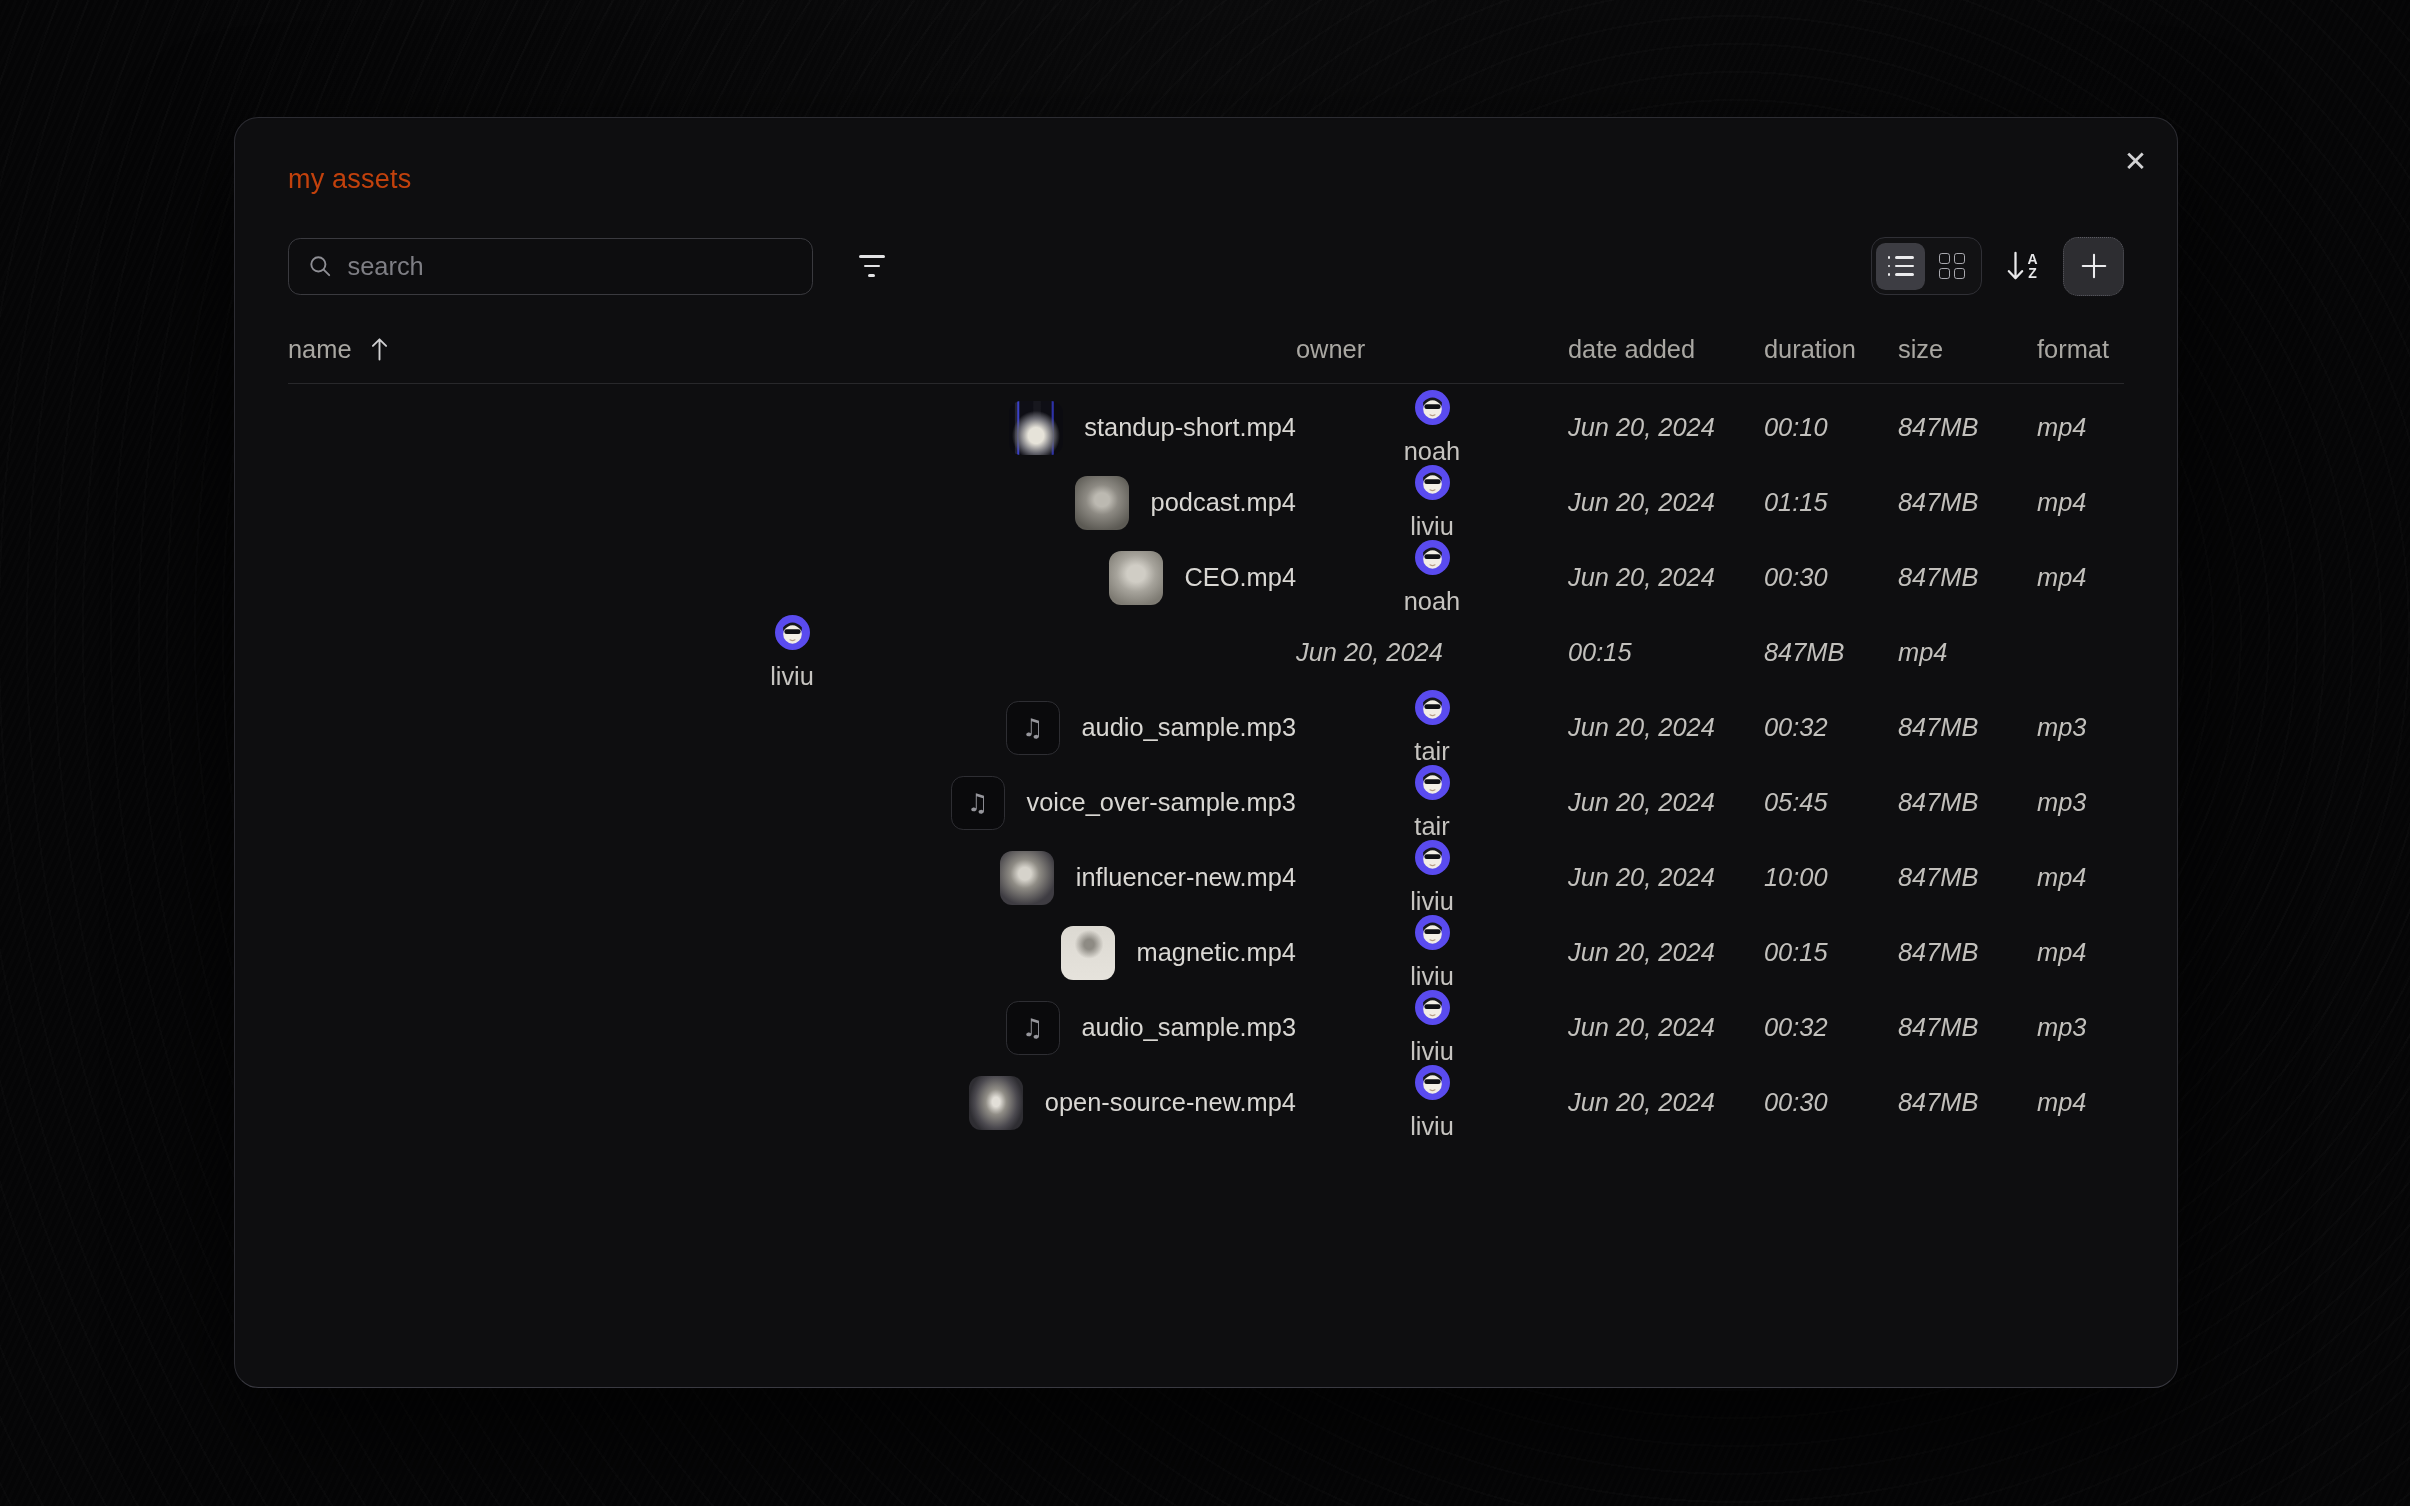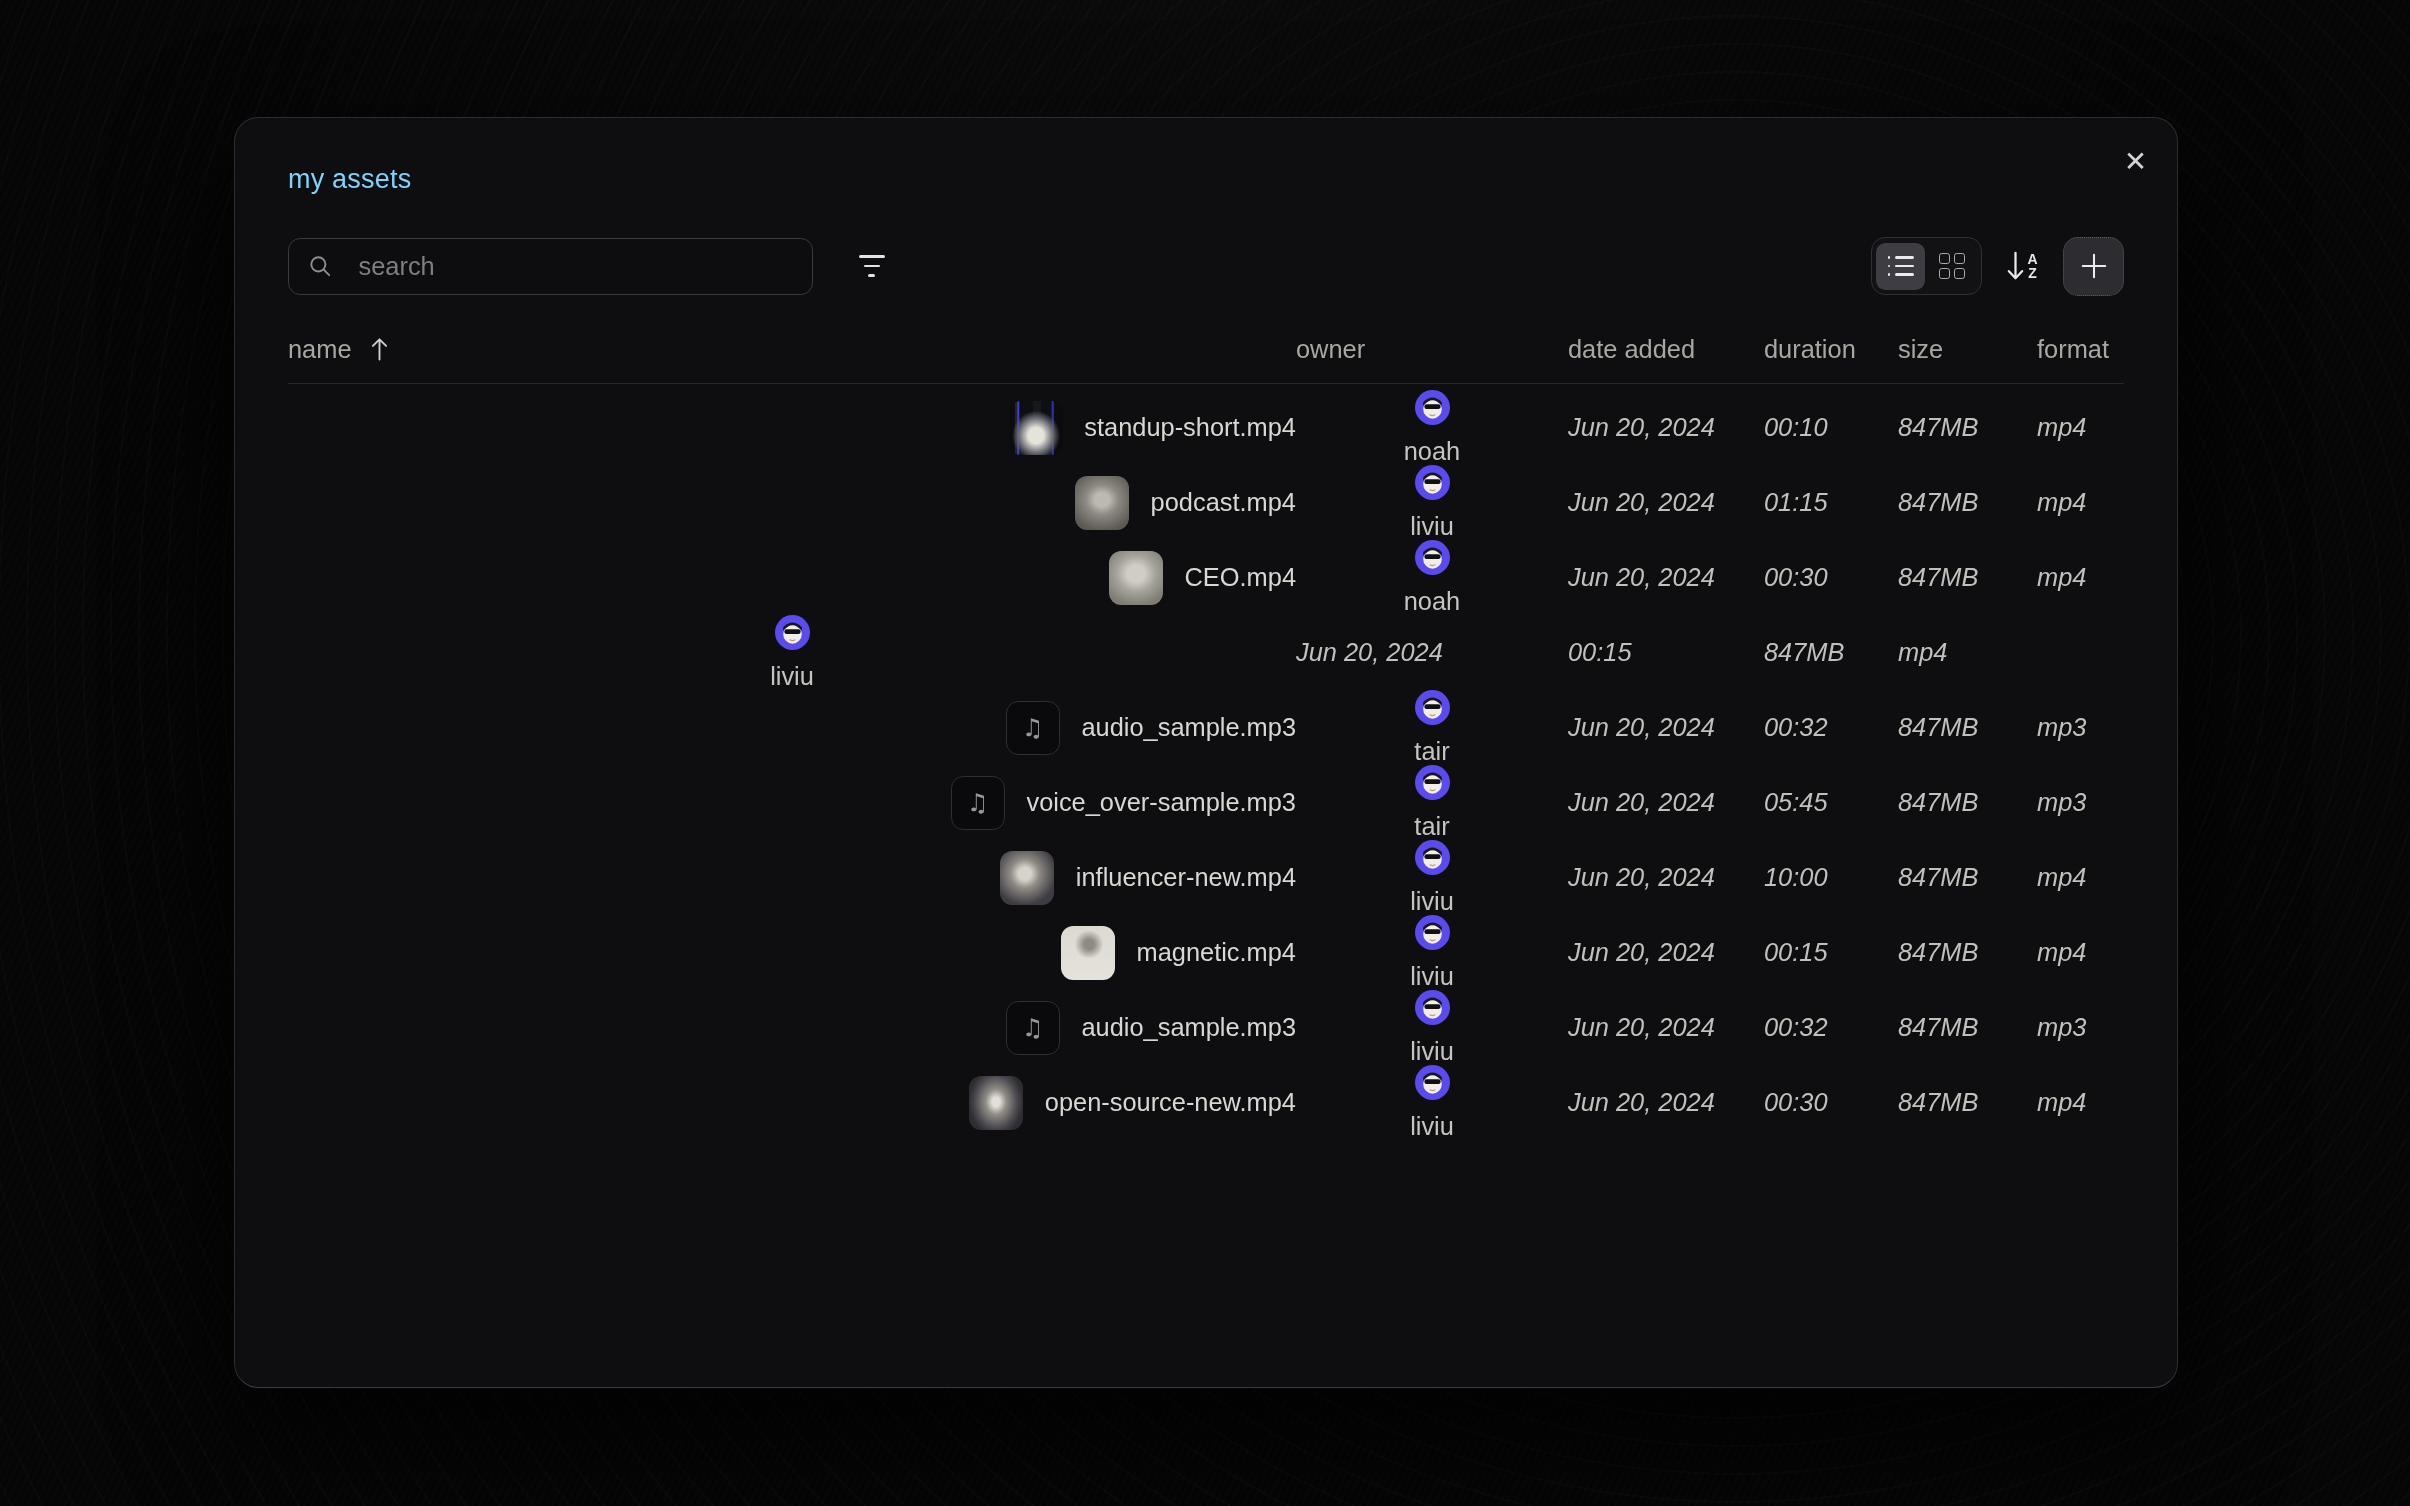--- a/index.html
+++ b/index.html
@@ -34,31 +34,31 @@
     position:absolute; top:21px; right:19px;
     width:45px; height:45px;
     display:flex; align-items:center; justify-content:center;
     font-size:28px; font-weight:300; color:#d2d2d4;
     cursor:pointer; background:none; border:none;
   }
 
   .modal-title {
     padding-top:46px;
     font-size:27px; font-weight:500; letter-spacing:0.2px;
-    color:#7dd3fc;
+    color:#c2410c;
   }
 
   
   .toolbar { margin-top:42px; display:flex; align-items:center; height:58px; }
 
   .search-box {
     width:525px; height:57px;
     border:0.9px solid #3a3a3f; border-radius:12.2px;
     background:#0d0d0f;
-    display:flex; align-items:center; gap:26px;
+    display:flex; align-items:center; gap:15px;
     padding:0 19px;
   }
   .search-box svg { flex-shrink:0; }
   .search-box input {
     flex:1; background:transparent; border:none; outline:none;
     font-family:inherit; font-size:25.4px; color:#d8d6d2;
   }
   .search-box input::placeholder { color:#7e7e84; }
 
   .filter-btn {

